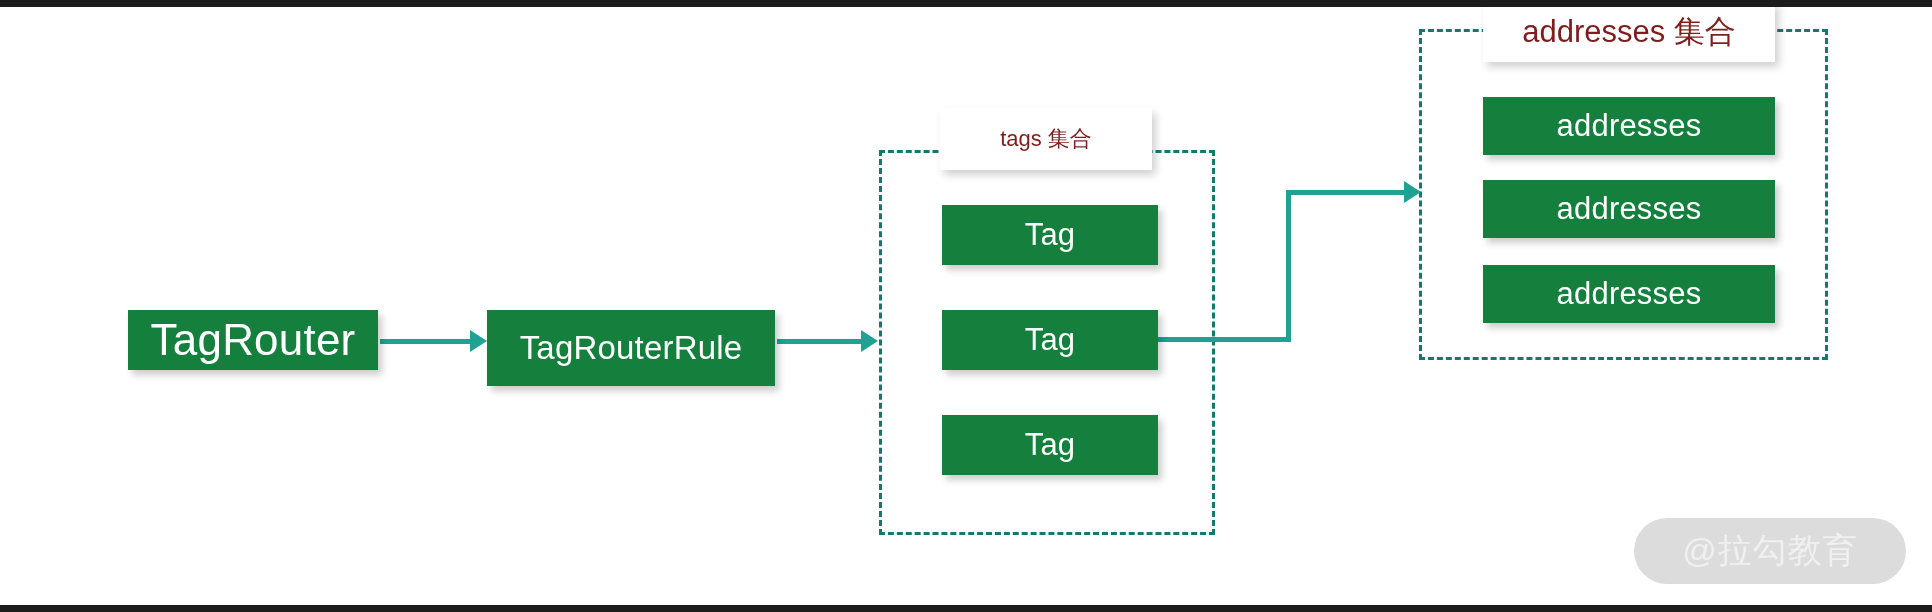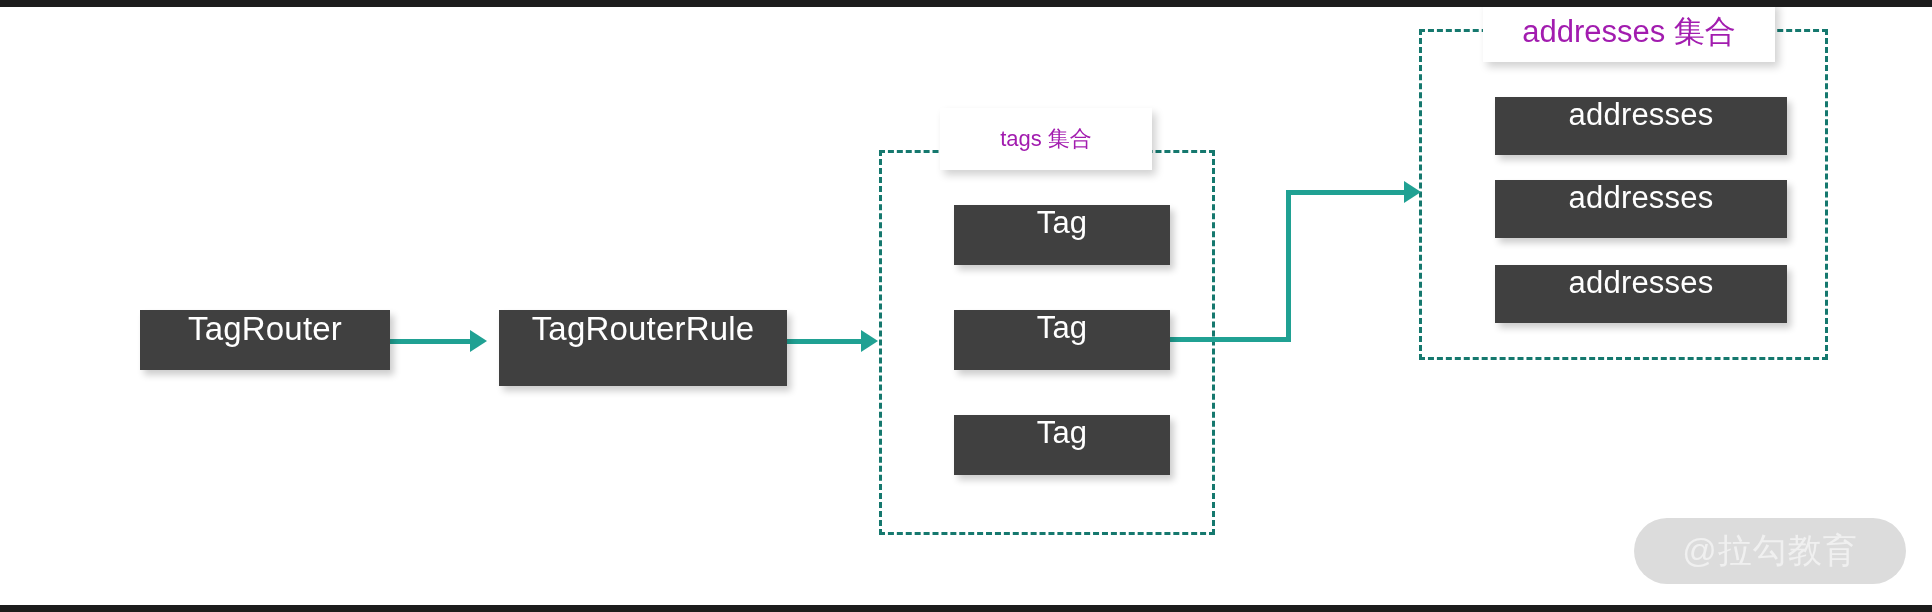--- a/index.html
+++ b/index.html
@@ -25,48 +25,47 @@
     height: 7px;
     background: #1c1c1c;
     z-index: 40;
   }
   .letterbox.top { top: 0; }
   .letterbox.bottom { bottom: 0; }
 
   
   .node {
     position: absolute;
-    background: #404040;
+    background: #15803d;
     color: #ffffff;
     display: flex;
-    align-items: flex-start;
+    align-items: center;
     justify-content: center;
     box-shadow: 4px 5px 7px rgba(0,0,0,0.20);
     box-sizing: border-box;
     z-index: 20;
     letter-spacing: 0.2px;
     white-space: nowrap;
-    margin-left: 12px;
   }
   .node-label { pointer-events: none; }
 
   
   .group-box {
     position: absolute;
     border: 3px dashed #15786e;
     box-sizing: border-box;
     background: transparent;
     z-index: 5;
   }
 
   
   .group-caption {
     position: absolute;
     background: #ffffff;
-    color: #a21caf;
+    color: #7f1d1d;
     display: flex;
     align-items: center;
     justify-content: center;
     box-shadow: 4px 5px 8px rgba(0,0,0,0.18);
     box-sizing: border-box;
     z-index: 25;
     white-space: nowrap;
   }
 
   
@@ -107,21 +106,21 @@
   }
 </style>
 </head>
 <body>
 
 <div id="canvas">
 
   <div class="letterbox top"></div>
   <div class="letterbox bottom"></div>
 
-  <div class="node" style="left:128px; top:310px; width:250px; height:60px; font-size:33px;">
+  <div class="node" style="left:128px; top:310px; width:250px; height:60px; font-size:44px;">
     <span class="node-label">TagRouter</span>
   </div>
 
   <div class="conn-h" style="left:380px; top:339px; width:92px;"></div>
   <div class="arrow-right" style="left:470px; top:330px;"></div>
 
   <div class="node" style="left:487px; top:310px; width:288px; height:76px; font-size:33px;">
     <span class="node-label">TagRouterRule</span>
   </div>
 

